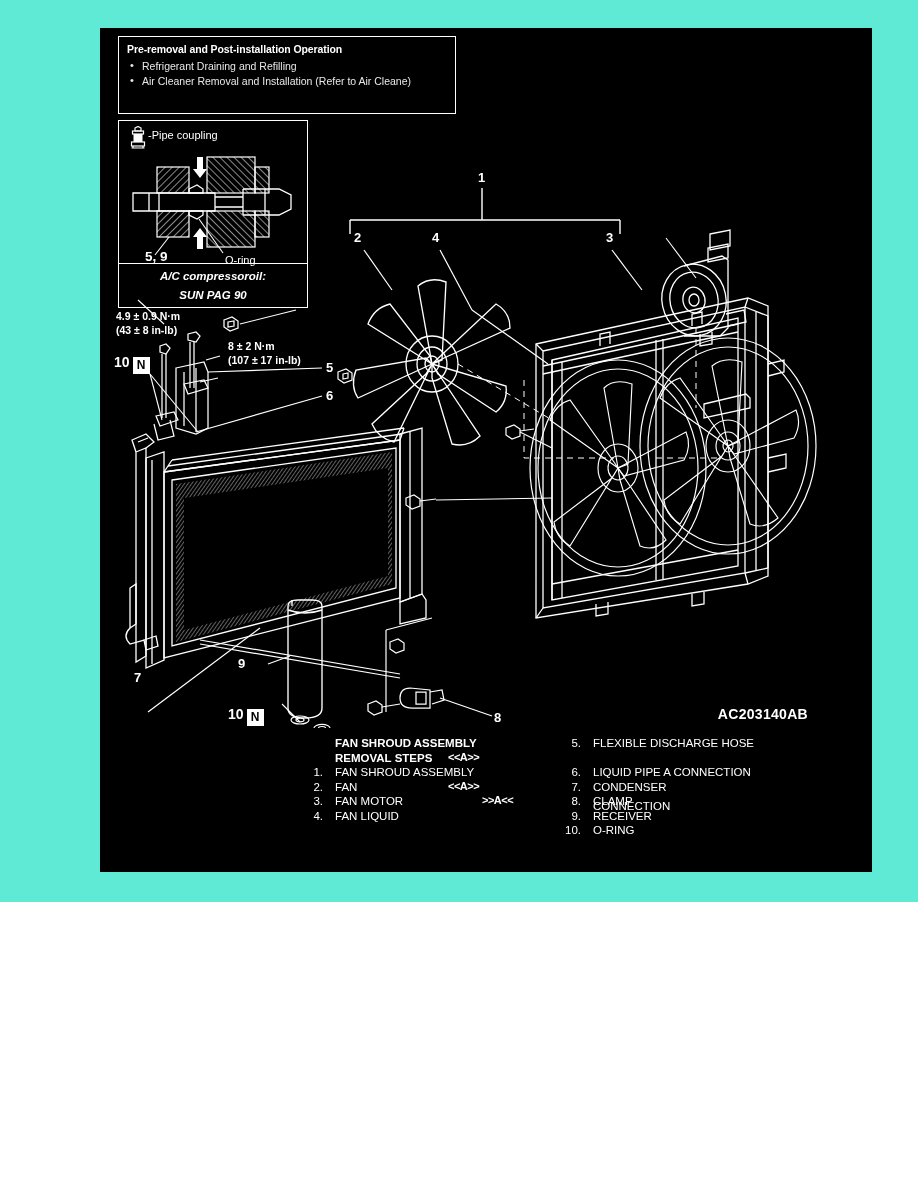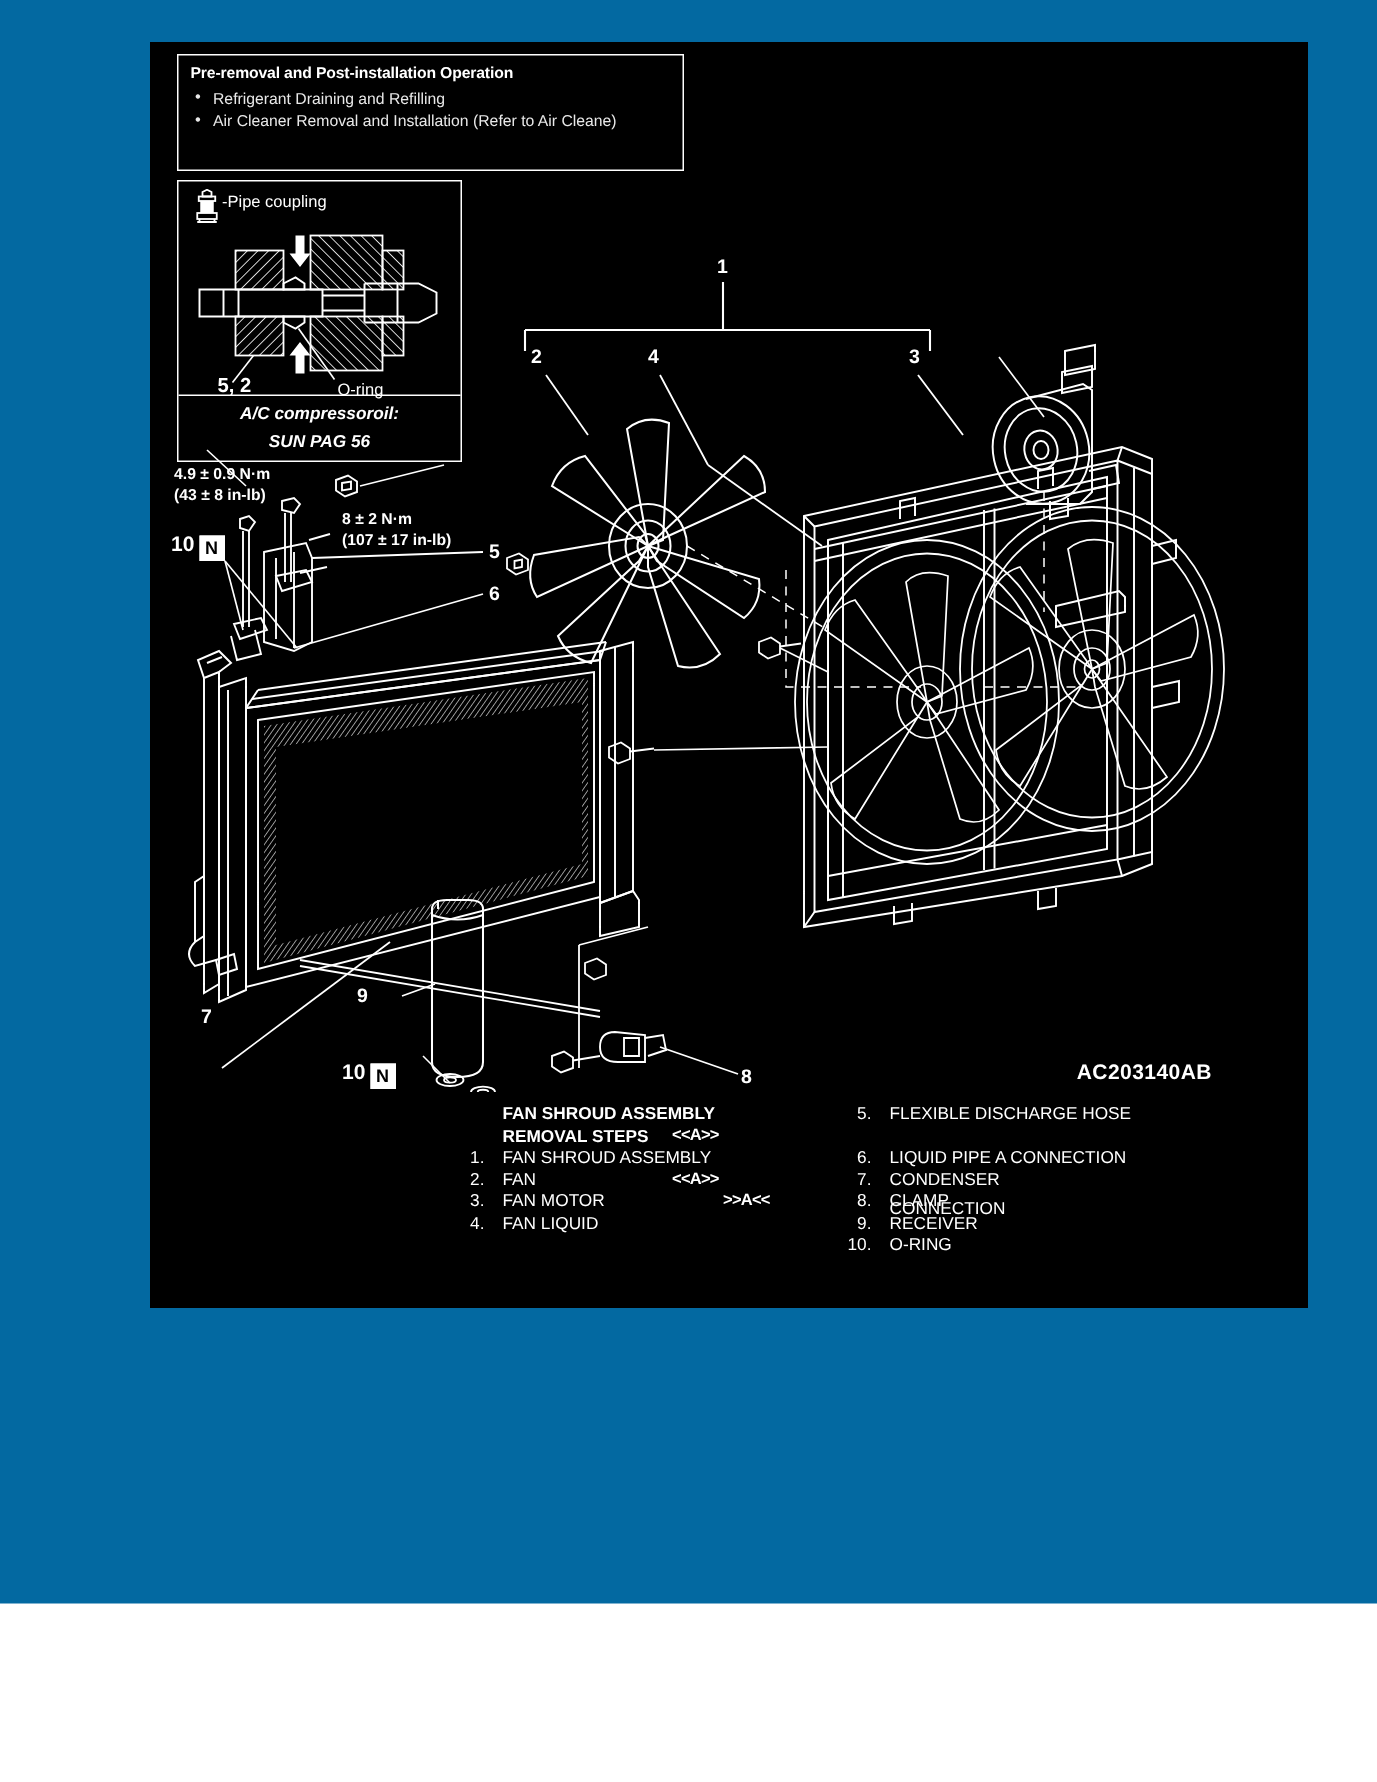--- a/index.html
+++ b/index.html
@@ -1,17 +1,17 @@
 <!DOCTYPE html>
 <html><head>
 <meta charset="utf-8">
 <style>
   html,body{margin:0;padding:0;background:#ffffff;}
   body{width:918px;height:1188px;font-family:"Liberation Sans",sans-serif;-webkit-font-smoothing:none;}
-  #page{position:relative;width:918px;height:1069px;background:#0369a1;overflow:hidden;}
+  #page{position:relative;width:918px;height:902px;background:#5eead4;overflow:hidden;}
 
   
   #panel{position:absolute;left:100px;top:28px;width:772px;height:844px;background:#000000;overflow:hidden;}
 
   
   #prenote{position:absolute;left:18px;top:8px;width:338px;height:78px;border:1.5px solid #ffffff;box-sizing:border-box;}
   #prenote .t{position:absolute;left:8px;top:6px;font-size:10.5px;font-weight:bold;color:#fff;letter-spacing:-0.1px;}
   #prenote ul{list-style:none;margin:0;padding:0;position:absolute;left:8px;top:23px;width:322px;}
   #prenote li{position:relative;padding-left:15px;font-size:10.5px;color:#e8e8e8;line-height:13.5px;margin-bottom:1px;}
   #prenote li:before{content:"\2022";position:absolute;left:3px;top:-1px;font-size:11px;color:#e8e8e8;}
@@ -122,26 +122,26 @@
         <path class="ln" stroke-width="1.3" d="M70 40 L78 36 L84 40 L84 44 L70 44 Z"></path>
         <path class="ln" stroke-width="1.3" d="M70 62 L84 62 L84 66 L78 70 L70 66 Z"></path>
 
         <path d="M78 8 L84 8 L84 20 L88 20 L81 29 L74 20 L78 20 Z" fill="#ffffff"></path>
         <path d="M78 100 L84 100 L84 88 L88 88 L81 79 L74 88 L78 88 Z" fill="#ffffff"></path>
 
         <path class="ln" stroke-width="1.1" d="M50 88 L36 106"></path>
         <path class="ln" stroke-width="1.1" d="M80 70 L104 104"></path>
       </svg>
 
-      <div class="lbl56">5, 2</div>
+      <div class="lbl56">5, 9</div>
       <div class="lblOring">O-ring</div>
 
       <div class="oilband">
         <div>A/C compressoroil:</div>
-        <div>SUN PAG 56</div>
+        <div>SUN PAG 90</div>
       </div>
     </div>
 
     <div class="torq" id="torqA">
       <div>4.9 ± 0.9 N·m</div>
       <div>(43 ± 8 in-lb)</div>
     </div>
     <div class="torq" id="torqB">
       <div>8 ± 2 N·m</div>
       <div>(107 ± 17 in-lb)</div>

